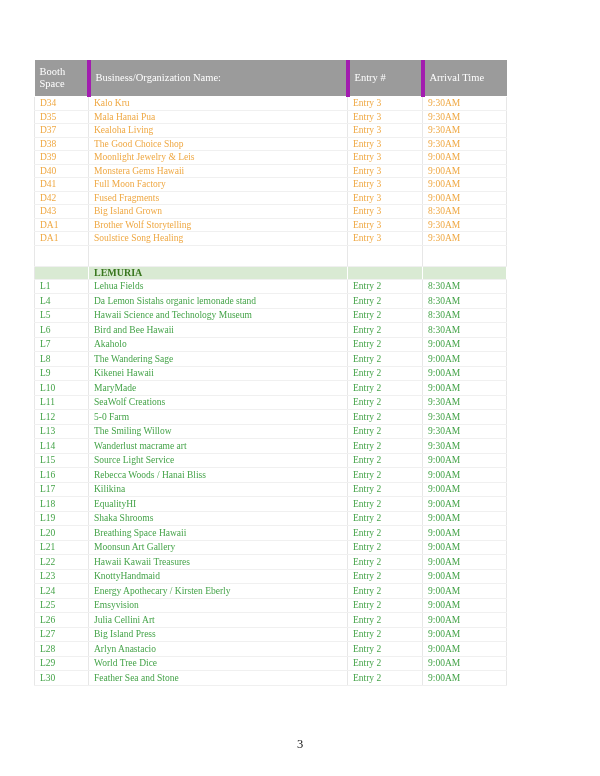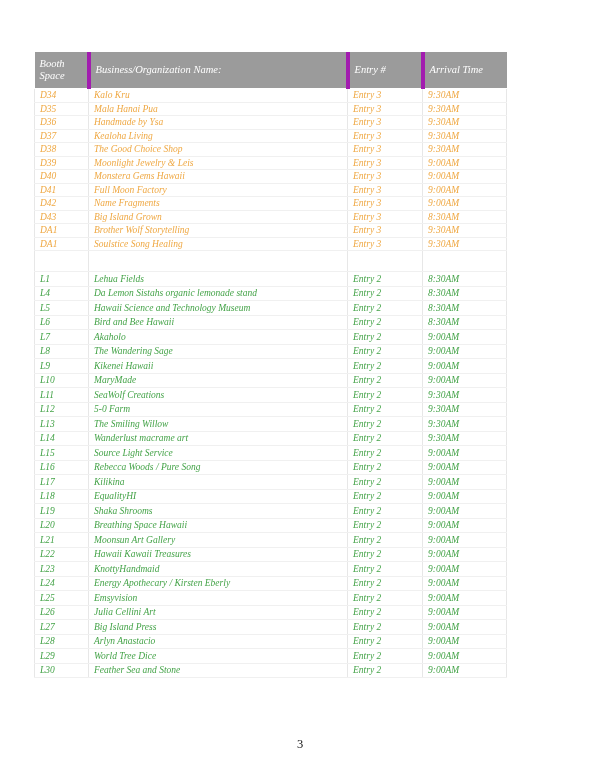--- a/index.html
+++ b/index.html
@@ -11,22 +11,22 @@
     --band-fg:#38761d;
     --v-border:#e7e7e7;
     --h-border:#f0f0f0;
     --page-bg:#ffffff;
     --ink:#111111;
   }
   html,body{margin:0;padding:0;}
   body{width:600px;height:776px;background:var(--page-bg);font-family:"Liberation Serif", serif;}
   .page{position:relative;width:600px;height:776px;background:var(--page-bg);overflow:hidden;}
   table.vendor{
-    position:absolute;left:34px;top:52px;width:472px;
-    border-collapse:collapse;table-layout:fixed;font-style:italic;
+    position:absolute;left:34px;top:60px;width:472px;
+    border-collapse:collapse;table-layout:fixed;
   }
   col.c0{width:54px;} col.c1{width:259px;} col.c2{width:75px;} col.c3{width:84px;}
   thead th{
     background:var(--header-bg);color:var(--header-fg);
     font-weight:normal;text-align:left;vertical-align:middle;
     font-size:10.5px;line-height:12px;padding:4px 5px;height:28px;
     border-left:4px solid #a21caf;border-bottom:1px solid #ffffff;
     overflow:hidden;
   }
   thead th:first-child{border-left:none;}
@@ -75,26 +75,20 @@
           <td>Entry 3</td>
           <td class="arrival">9:30AM</td>
         </tr>
         <tr class="s0">
           <td>D35</td>
           <td>Mala Hanai Pua</td>
           <td>Entry 3</td>
           <td class="arrival">9:30AM</td>
         </tr>
         <tr class="s0">
-          <td>D36</td>
-          <td>Handmade by Ysa</td>
-          <td>Entry 3</td>
-          <td class="arrival">9:30AM</td>
-        </tr>
-        <tr class="s0">
           <td>D37</td>
           <td>Kealoha Living</td>
           <td>Entry 3</td>
           <td class="arrival">9:30AM</td>
         </tr>
         <tr class="s0">
           <td>D38</td>
           <td>The Good Choice Shop</td>
           <td>Entry 3</td>
           <td class="arrival">9:30AM</td>
@@ -112,21 +106,21 @@
           <td class="arrival">9:00AM</td>
         </tr>
         <tr class="s0">
           <td>D41</td>
           <td>Full Moon Factory</td>
           <td>Entry 3</td>
           <td class="arrival">9:00AM</td>
         </tr>
         <tr class="s0">
           <td>D42</td>
-          <td>Name Fragments</td>
+          <td>Fused Fragments</td>
           <td>Entry 3</td>
           <td class="arrival">9:00AM</td>
         </tr>
         <tr class="s0">
           <td>D43</td>
           <td>Big Island Grown</td>
           <td>Entry 3</td>
           <td class="arrival">8:30AM</td>
         </tr>
         <tr class="s0">
@@ -140,20 +134,26 @@
           <td>Soulstice Song Healing</td>
           <td>Entry 3</td>
           <td class="arrival">9:30AM</td>
         </tr>
         <tr class="spacer">
           <td></td>
           <td></td>
           <td></td>
           <td class="arrival"></td>
         </tr>
+        <tr class="band">
+          <td></td>
+          <td>LEMURIA</td>
+          <td></td>
+          <td></td>
+        </tr>
         <tr class="s1">
           <td>L1</td>
           <td>Lehua Fields</td>
           <td>Entry 2</td>
           <td class="arrival">8:30AM</td>
         </tr>
         <tr class="s1">
           <td>L4</td>
           <td>Da Lemon Sistahs organic lemonade stand</td>
           <td>Entry 2</td>
@@ -220,21 +220,21 @@
           <td class="arrival">9:30AM</td>
         </tr>
         <tr class="s1">
           <td>L15</td>
           <td>Source Light Service</td>
           <td>Entry 2</td>
           <td class="arrival">9:00AM</td>
         </tr>
         <tr class="s1">
           <td>L16</td>
-          <td>Rebecca Woods / Pure Song</td>
+          <td>Rebecca Woods / Hanai Bliss</td>
           <td>Entry 2</td>
           <td class="arrival">9:00AM</td>
         </tr>
         <tr class="s1">
           <td>L17</td>
           <td>Kilikina</td>
           <td>Entry 2</td>
           <td class="arrival">9:00AM</td>
         </tr>
         <tr class="s1">

